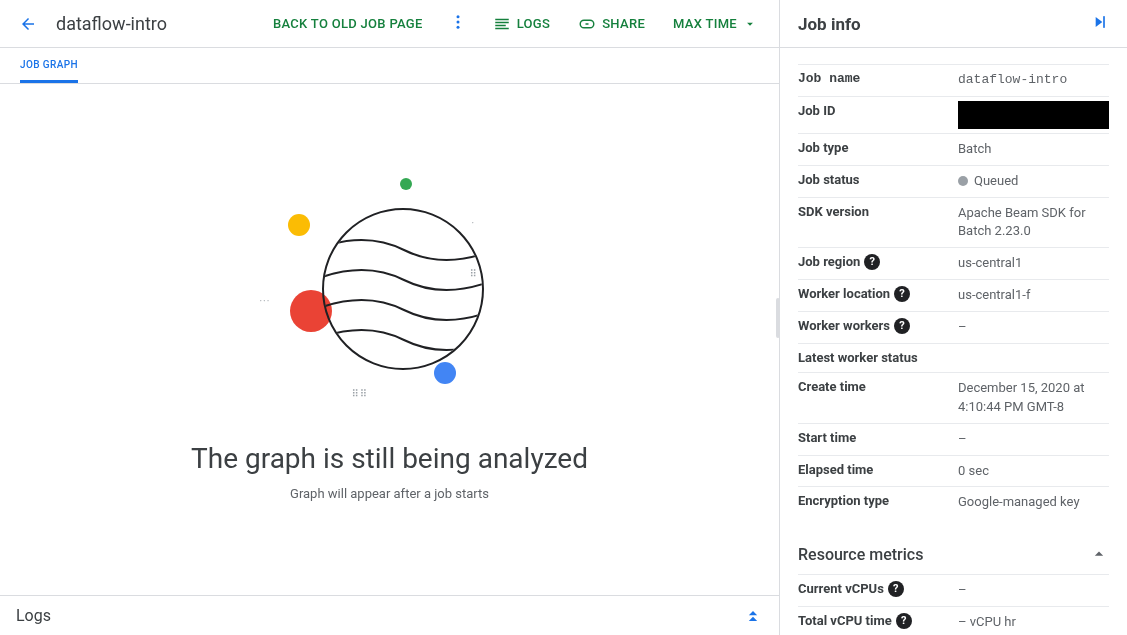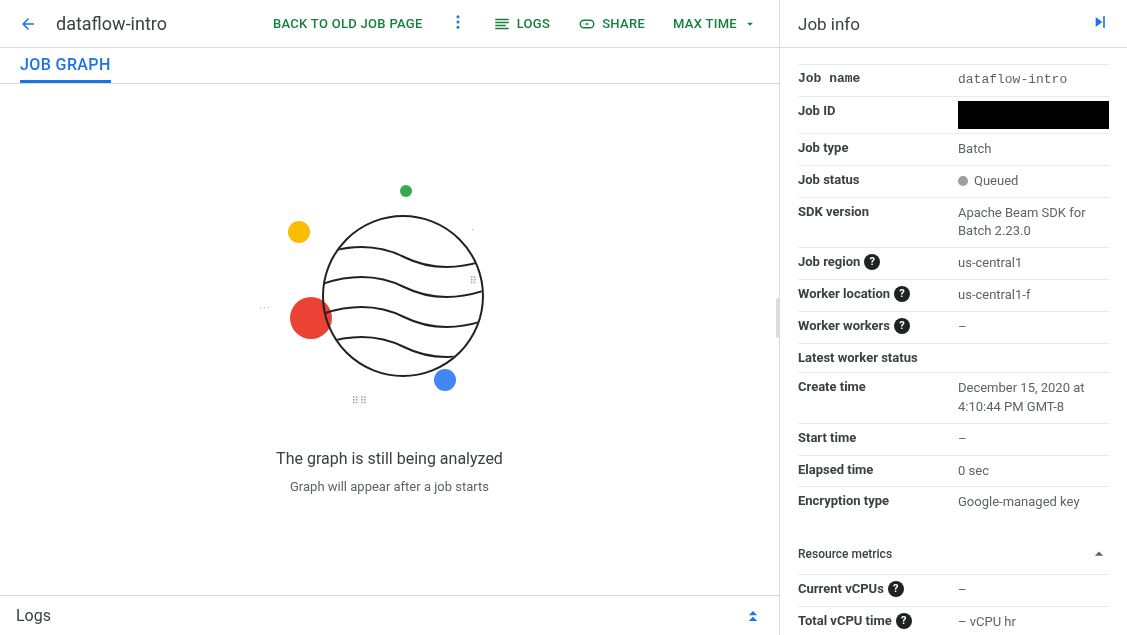--- a/index.html
+++ b/index.html
@@ -12,60 +12,60 @@
   .topbar { height: 48px; display: flex; align-items: center; padding: 0 8px 0 16px; border-bottom: 1px solid #dadce0; gap: 8px; }
   .back-icon { color: #1a73e8; cursor: pointer; width: 24px; height: 24px; display: flex; align-items: center; justify-content: center; }
   .title { font-size: 18px; font-weight: 400; color: #3c4043; margin-left: 8px; margin-right: auto; }
   .top-actions { display: flex; align-items: center; gap: 0; }
   .top-link { color: #15803d; font-size: 13px; font-weight: 500; letter-spacing: 0.3px; padding: 8px 14px; cursor: pointer; display: flex; align-items: center; gap: 6px; }
   .icon-svg { width: 18px; height: 18px; fill: currentColor; }
   .more-icon { color: #1a73e8; padding: 8px 12px; cursor: pointer; }
 
   
   .tabs { height: 36px; border-bottom: 1px solid #dadce0; display: flex; padding-left: 20px; gap: 28px; align-items: center; }
-  .tab { font-size: 16px; font-weight: 500; color: #5f6368; letter-spacing: 0.4px; cursor: pointer; height: 100%; display: flex; align-items: center; border-bottom: 3px solid transparent; text-align: center; }
+  .tab { font-size: 10px; font-weight: 500; color: #5f6368; letter-spacing: 0.4px; cursor: pointer; height: 100%; display: flex; align-items: center; border-bottom: 3px solid transparent; text-align: center; }
   .tab.active { color: #1a73e8; border-bottom-color: #1a73e8; }
 
   
   .canvas { flex: 1; position: relative; display: flex; flex-direction: column; align-items: center; justify-content: center; }
   .illus { position: relative; width: 260px; height: 260px; }
   .dot { position: absolute; border-radius: 50%; }
   .dot-green { width: 12px; height: 12px; background: #34a853; left: 140px; top: 0px; }
   .dot-yellow { width: 22px; height: 22px; background: #fbbc04; left: 28px; top: 36px; }
   .dot-red { width: 42px; height: 42px; background: #ea4335; left: 30px; top: 112px; }
   .dot-blue { width: 22px; height: 22px; background: #4285f4; left: 174px; top: 184px; }
   .sphere { position: absolute; width: 162px; height: 162px; left: 62px; top: 30px; border: 2px solid #202124; border-radius: 50%; overflow: hidden; }
   .speck { position: absolute; font-size: 10px; color: #9aa0a6; letter-spacing: 1px; }
   .caption { text-align: center; margin-top: 4px; }
-  .caption h2 { font-size: 16px; font-weight: 400; color: #3c4043; }
+  .caption h2 { font-size: 28px; font-weight: 400; color: #3c4043; }
   .caption p { font-size: 13px; color: #5f6368; margin-top: 11px; }
 
   
   .logs-bar { height: 40px; border-top: 1px solid #dadce0; display: flex; align-items: center; justify-content: space-between; padding: 0 16px; cursor: pointer; }
   .logs-bar span { font-size: 16px; color: #3c4043; }
   .chev { color: #1a73e8; width: 20px; height: 20px; }
 
   
   .sb-header { height: 48px; display: flex; align-items: center; justify-content: space-between; padding: 0 18px; border-bottom: 1px solid #dadce0; }
-  .sb-title { font-size: 17px; font-weight: 400; color: #3c4043; }
+  .sb-title { font-size: 17px; font-weight: 700; color: #3c4043; }
   .collapse-icon { color: #1a73e8; cursor: pointer; }
 
   .sb-body { flex: 1; overflow-y: auto; padding: 16px 18px 8px 18px; }
 
   
   .info-row { display: flex; border-top: 1px solid #e8eaed; padding: 6px 0; min-height: 28px; align-items: flex-start; }
   .info-row:first-child { border-top: 1px solid #e8eaed; font-family: Liberation Mono, monospace; }
   .info-label { width: 160px; font-size: 13px; font-weight: 700; color: #3c4043; display: flex; align-items: center; gap: 4px; line-height: 1.25; }
   .info-value { flex: 1; font-size: 13px; color: #5f6368; display: flex; align-items: center; gap: 6px; line-height: 1.45; }
   .help { width: 16px; height: 16px; background: #202124; color: #fff; border-radius: 50%; display: inline-flex; align-items: center; justify-content: center; font-size: 11px; font-weight: 700; cursor: pointer; flex-shrink: 0;}
   .status-dot { width: 10px; height: 10px; background: #9aa0a6; border-radius: 50%; }
   .redacted { height: 28px; background: #000; width: 100%; margin: -2px 0;}
 
   .section-head { display: flex; justify-content: space-between; align-items: center; margin-top: 26px; margin-bottom: 10px; cursor: pointer; }
-  .section-head h3 { font-size: 12px; font-weight: 500; color: #3c4043; }
+  .section-head h3 { font-size: 16px; font-weight: 500; color: #3c4043; }
   .section-chev { color: #5f6368; }
 
   .resize-grip { position: absolute; top: 50%; right: -1px; transform: translateY(-50%); width: 4px; height: 40px; background: #dadce0; border-radius: 2px; }
 </style>
 </head>
 <body>
 
 <div class="app">
   <div class="main">
 

